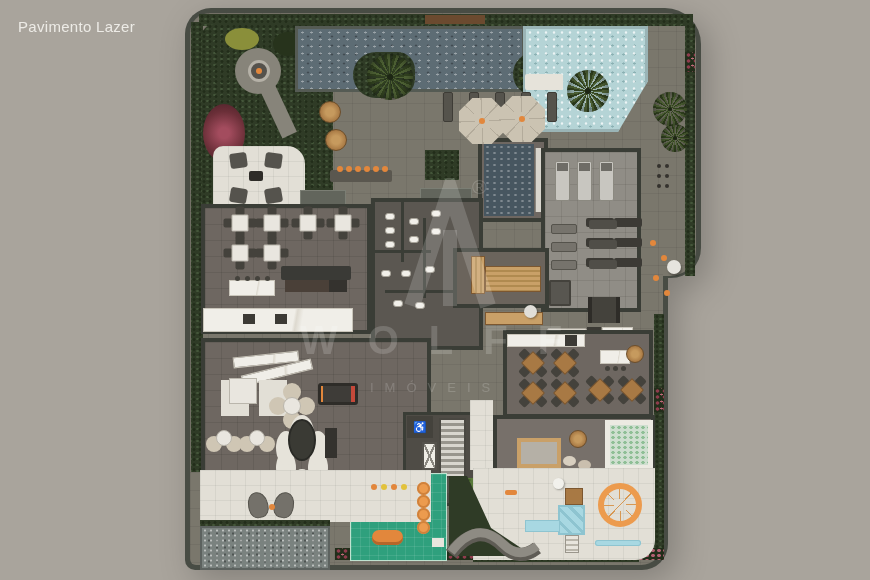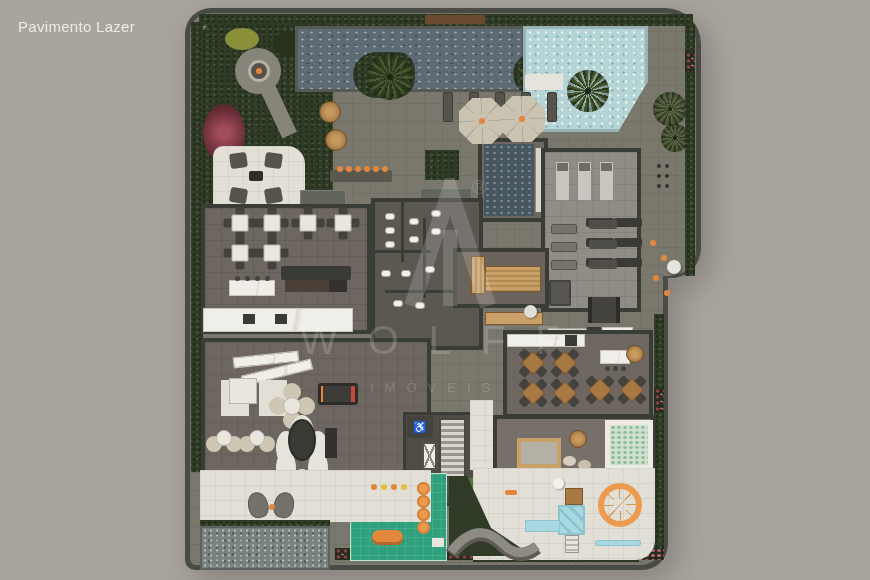--- a/index.html
+++ b/index.html
@@ -75,21 +75,21 @@
   .fixture{width:10px;height:7px;background:#f2f0ea;border:1px solid #a8a49a;border-radius:3px}
   .stairs{background:repeating-linear-gradient(180deg,#d9d6cf 0 3px,#98958d 3px 6px);border:2px solid #4a4842}
   .elev{background:
     linear-gradient(to top right,transparent calc(50% - 1px),#8a8780 calc(50% - 1px) calc(50% + 1px),transparent calc(50% + 1px)),
     linear-gradient(to bottom right,transparent calc(50% - 1px),#8a8780 calc(50% - 1px) calc(50% + 1px),transparent calc(50% + 1px)),#efede6;
     border:2px solid #55524c}
   .dot{border-radius:50%}
 
   
   .wm{color:var(--watermark);pointer-events:none}
-  .wm-brand{font-size:40px;letter-spacing:30px;font-weight:400}
+  .wm-brand{font-size:40px;letter-spacing:30px;font-weight:700}
   .wm-sub{font-size:13px;letter-spacing:11px}
   .wm-reg{font-size:20px}
 </style>
 </head>
 <body>
 
 <div class="canvas">
 
   <div class="a page-title">Pavimento Lazer</div>
 

